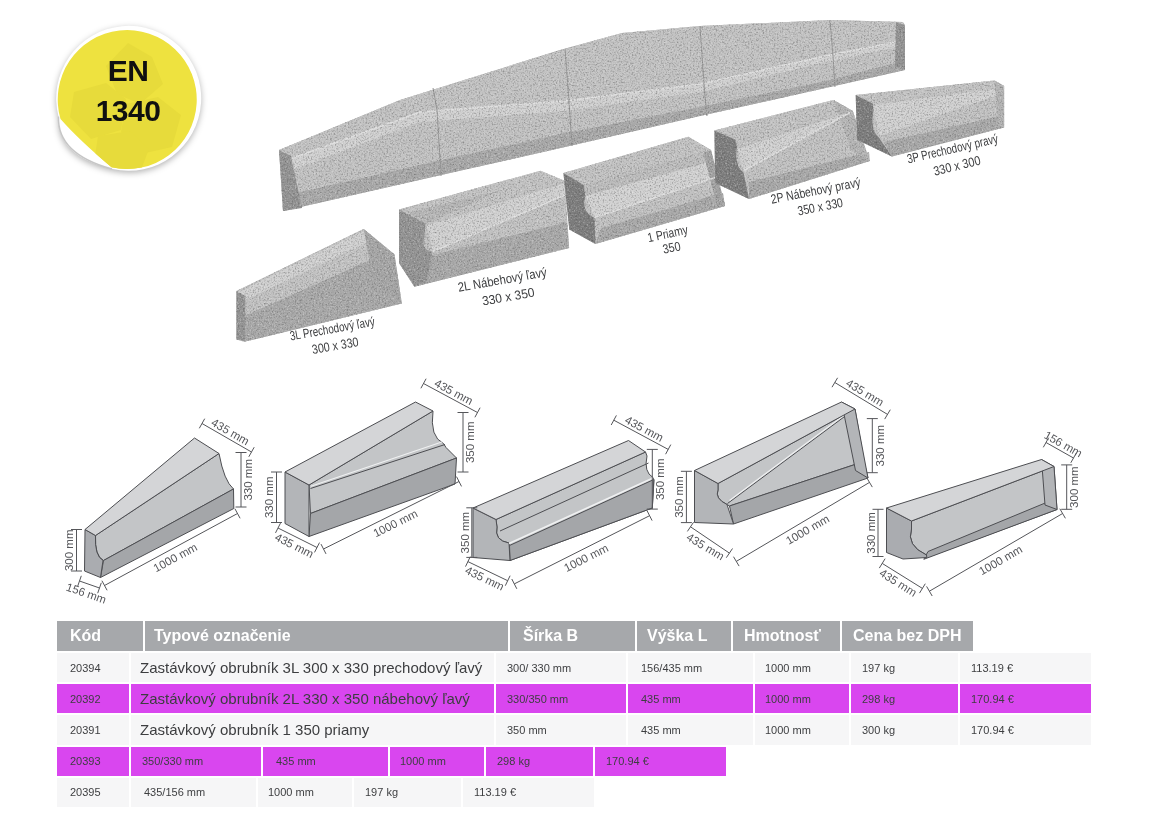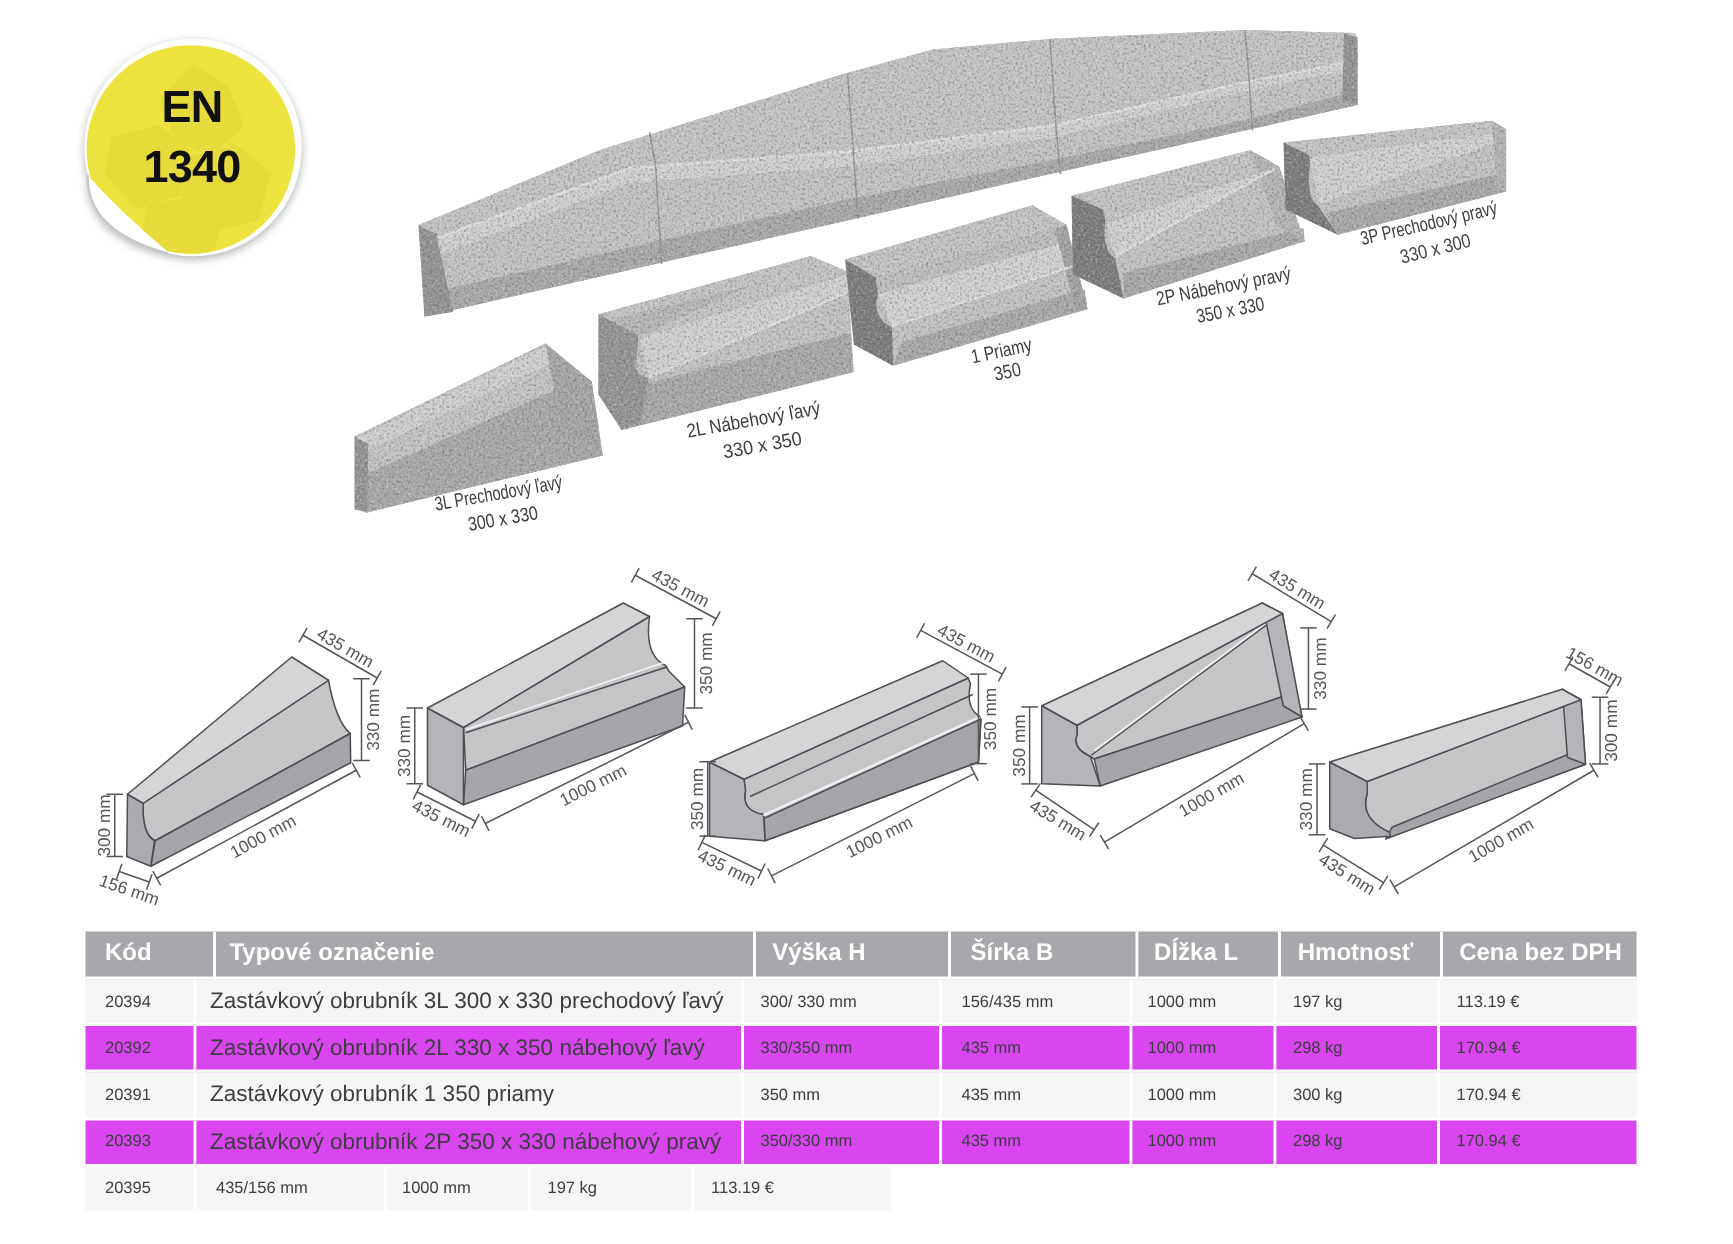--- a/index.html
+++ b/index.html
@@ -257,23 +257,22 @@
       <line x1="929.4" y1="591.2" x2="1062.6" y2="513.5"></line>
       <line x1="926.6" y1="586.4" x2="932.2" y2="596.0"></line>
       <line x1="1059.8" y1="508.7" x2="1065.4" y2="518.3"></line>
       <text stroke="none" fill="#55565a" font-family="Liberation Sans, sans-serif" text-anchor="middle" x="1002.6" y="563.6" font-size="11.5" transform="rotate(-30 1002.6 563.6)">1000 mm</text>
 </g>
 </svg>
 <div style="position:absolute;left:57px;top:621px;width:1034px">
     <div class="tr hd" style="height:32px">
       <div class="td c0" style="width:88px;padding-left:13px">Kód</div>
       <div class="td c1" style="width:365px;padding-left:9px">Typové označenie</div>
-      <div class="td c2" style="width:132px;padding-left:11px">Výška H</div>
       <div class="td c3" style="width:127px;padding-left:13px">Šírka B</div>
-      <div class="td c4" style="width:96px;padding-left:10px">Dĺžka L</div>
+      <div class="td c4" style="width:96px;padding-left:10px">Výška L</div>
       <div class="td c5" style="width:109px;padding-left:11px">Hmotnosť</div>
       <div class="td c6" style="width:131px;padding-left:11px">Cena bez DPH</div>
     </div>
     <div class="tr ra" style="height:31.2px">
       <div class="td c0" style="width:74px;padding-left:13px">20394</div>
       <div class="td c1" style="width:365px;padding-left:9px">Zastávkový obrubník 3L 300 x 330 prechodový ľavý</div>
       <div class="td c2" style="width:132px;padding-left:11px">300/ 330 mm</div>
       <div class="td c3" style="width:127px;padding-left:13px">156/435 mm</div>
       <div class="td c4" style="width:96px;padding-left:10px">1000 mm</div>
       <div class="td c5" style="width:109px;padding-left:11px">197 kg</div>
@@ -292,21 +291,20 @@
       <div class="td c0" style="width:74px;padding-left:13px">20391</div>
       <div class="td c1" style="width:365px;padding-left:9px">Zastávkový obrubník 1 350 priamy</div>
       <div class="td c2" style="width:132px;padding-left:11px">350 mm</div>
       <div class="td c3" style="width:127px;padding-left:13px">435 mm</div>
       <div class="td c4" style="width:96px;padding-left:10px">1000 mm</div>
       <div class="td c5" style="width:109px;padding-left:11px">300 kg</div>
       <div class="td c6" style="width:131px;padding-left:11px">170.94 €</div>
     </div>
     <div class="tr rb" style="height:31.2px">
       <div class="td c0" style="width:74px;padding-left:13px">20393</div>
-      <div class="td c1" style="width:365px;padding-left:9px">Zastávkový obrubník 2P 350 x 330 nábehový pravý</div>
       <div class="td c2" style="width:132px;padding-left:11px">350/330 mm</div>
       <div class="td c3" style="width:127px;padding-left:13px">435 mm</div>
       <div class="td c4" style="width:96px;padding-left:10px">1000 mm</div>
       <div class="td c5" style="width:109px;padding-left:11px">298 kg</div>
       <div class="td c6" style="width:131px;padding-left:11px">170.94 €</div>
     </div>
     <div class="tr ra" style="height:31.2px">
       <div class="td c0" style="width:74px;padding-left:13px">20395</div>
       <div class="td c3" style="width:127px;padding-left:13px">435/156 mm</div>
       <div class="td c4" style="width:96px;padding-left:10px">1000 mm</div>

